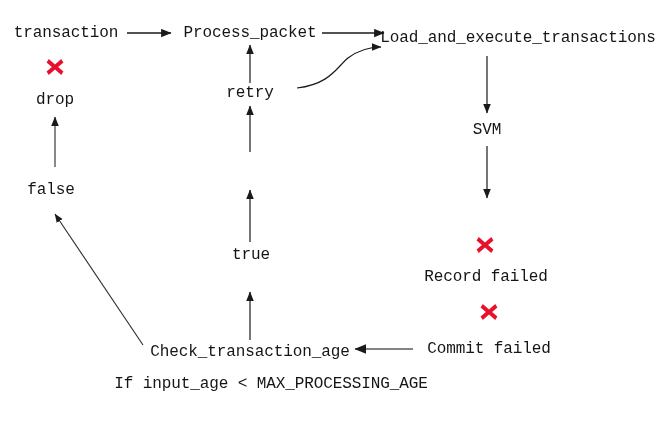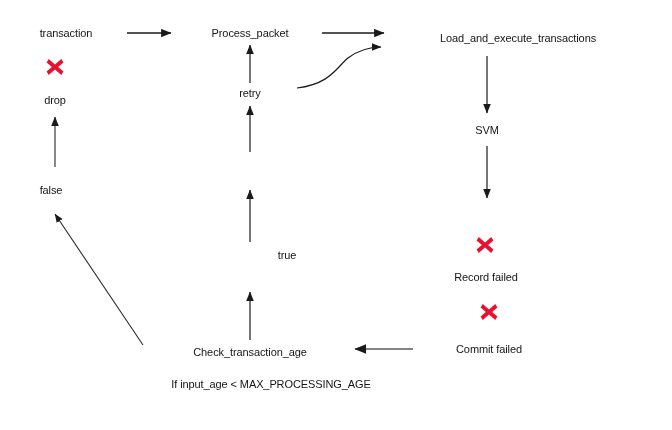--- a/index.html
+++ b/index.html
@@ -19,22 +19,22 @@
     position: absolute;
     left: 0;
     top: 0;
     width: 672px;
     height: 430px;
     pointer-events: none;
   }
   .node {
     position: absolute;
     white-space: nowrap;
-    font-family: Liberation Sans, sans-serif;
-    font-size: 11px;
+    font-family: Liberation Mono, monospace;
+    font-size: 16px;
     line-height: 1;
     color: #151515;
     transform: translate(-50%, -50%);
     letter-spacing: -0.1px;
   }
   .xmark {
     position: absolute;
     transform: translate(-50%, -50%);
     width: 22px;
     height: 22px;
@@ -82,21 +82,21 @@
 
   <div class="node" style="left:55px; top:100px;">drop</div>
 
   <div class="node" style="left:51px; top:190px;">false</div>
 
   <div class="node" style="left:250px; top:33px;">Process_packet</div>
 
   <div class="node" style="left:250px; top:93px;">retry</div>
 
 
-  <div class="node" style="left:251px; top:255px;margin-left:36px;">true</div>
+  <div class="node" style="left:251px; top:255px;">true</div>
 
   <div class="node" style="left:250px; top:352px;">Check_transaction_age</div>
 
   <div class="node" style="left:256px; top:384px;margin-left:15px;">If input_age &lt; MAX_PROCESSING_AGE</div>
 
   <div class="node" style="left:518px; top:38px;">Load_and_execute_transactions</div>
 
   <div class="node" style="left:487px; top:130px;">SVM</div>
 
 

